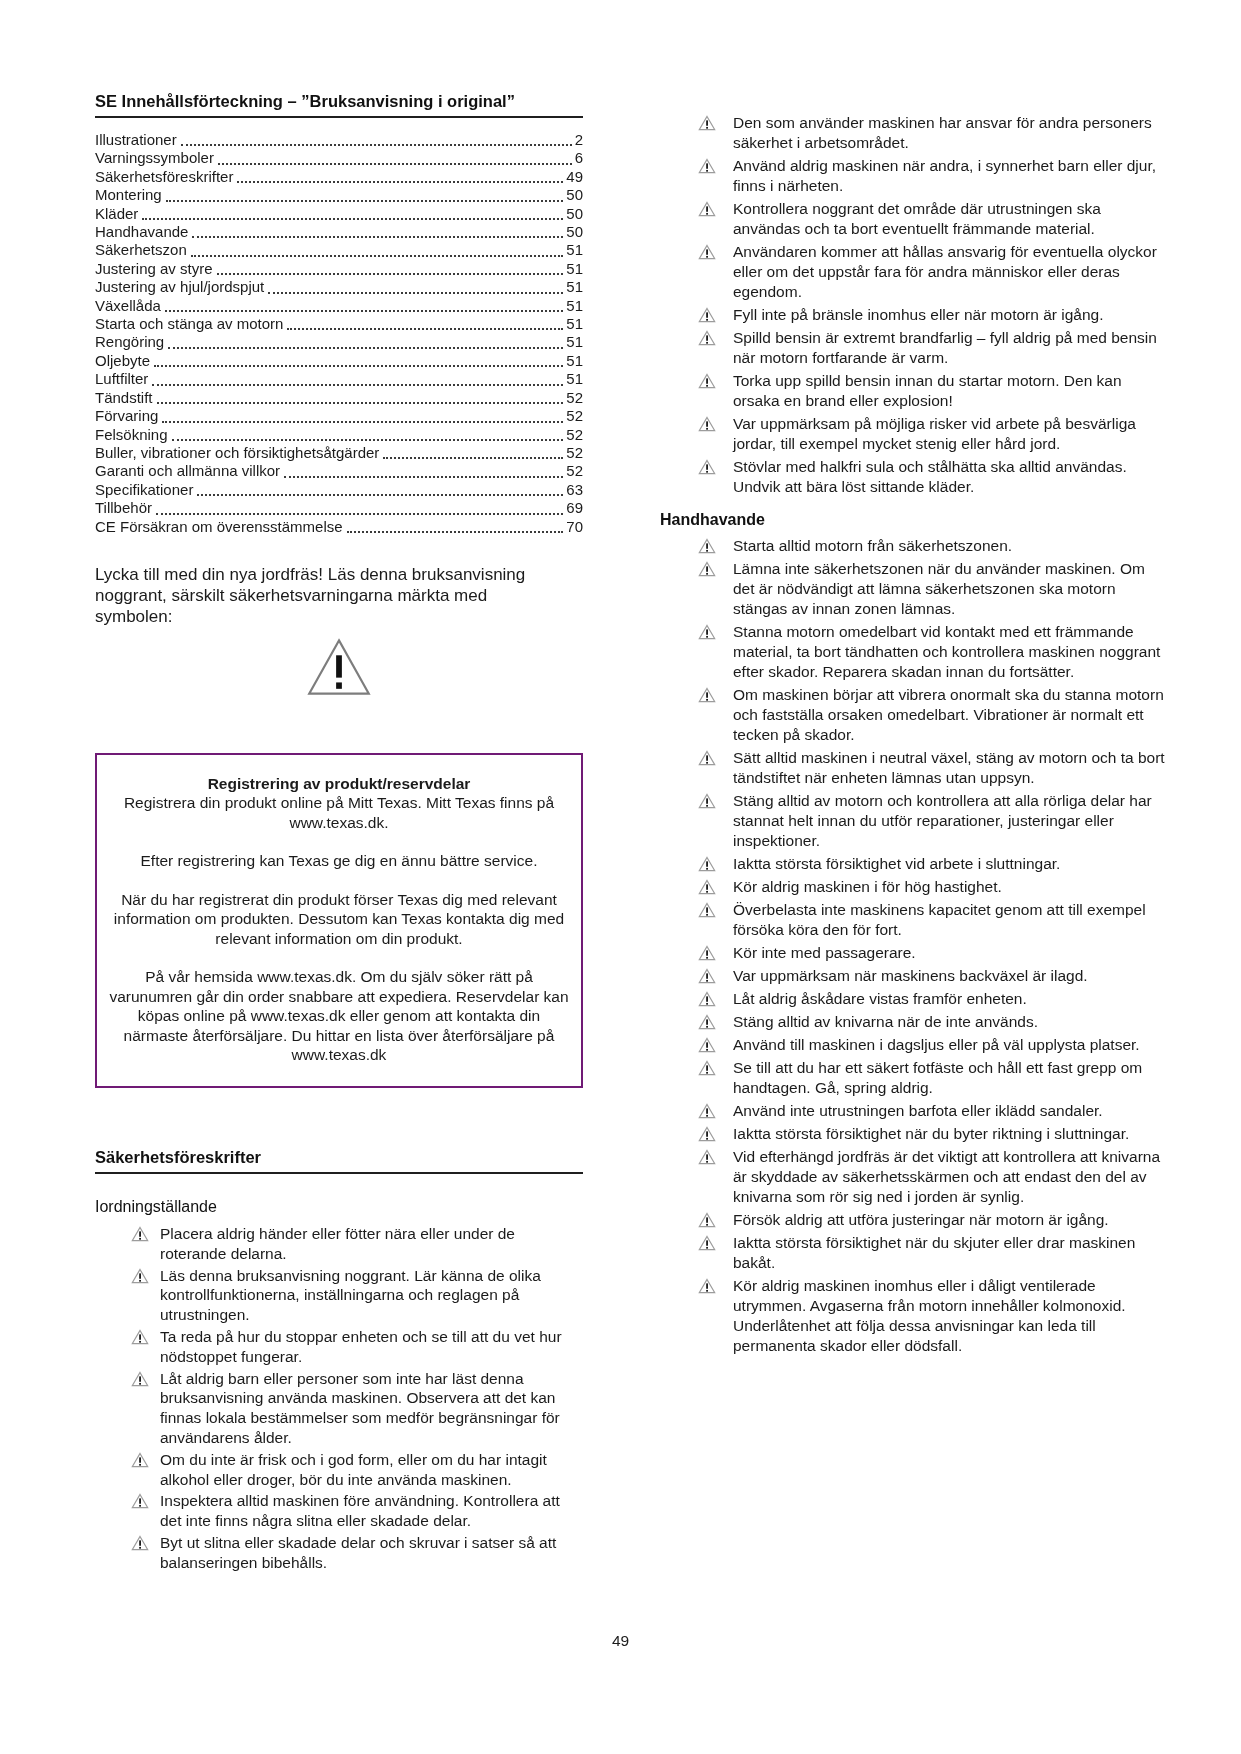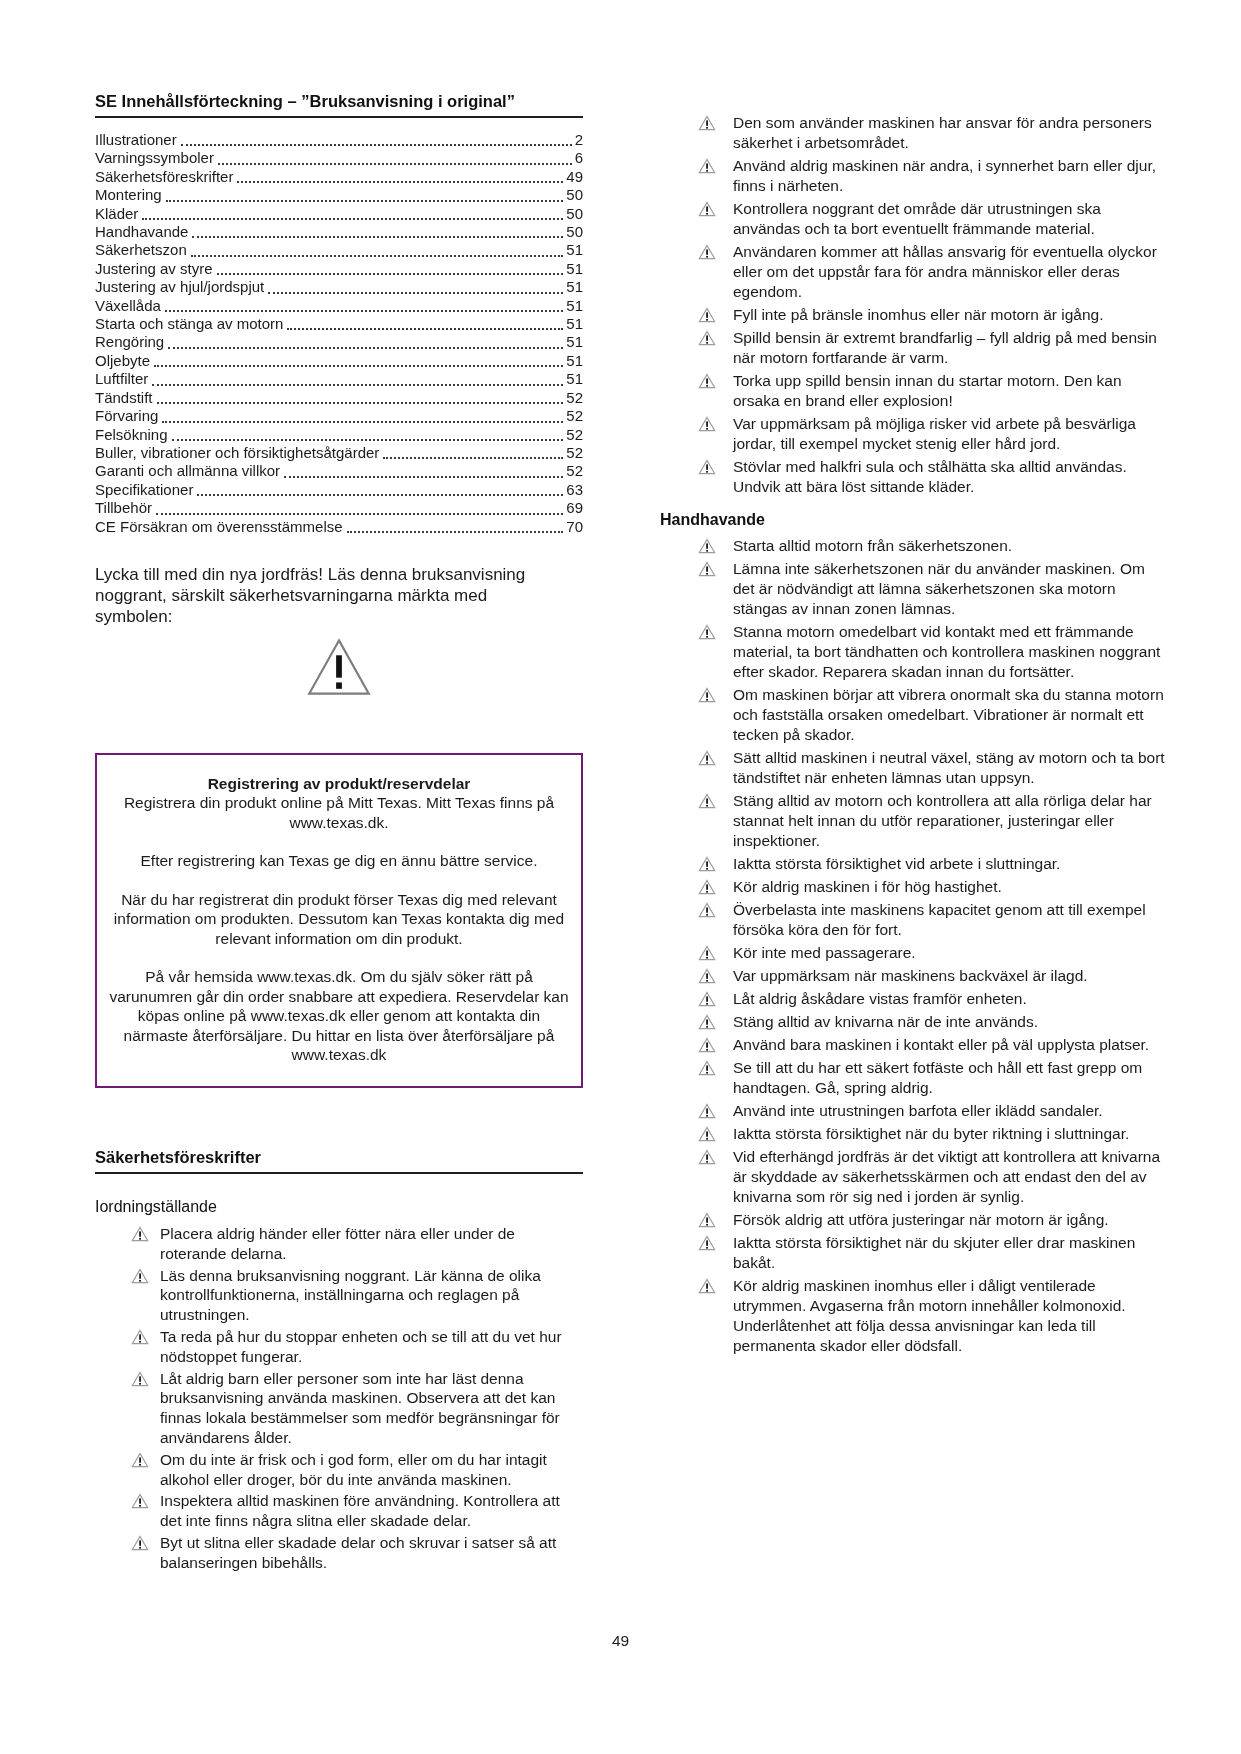--- a/index.html
+++ b/index.html
@@ -568,21 +568,21 @@
         </div>
 
         <div class="witem">
           <span class="wicon">
             <svg viewBox="0 0 24 22" width="18" height="16" aria-hidden="true">
               <path d="M12 2 L22.5 20 L1.5 20 Z" fill="none" stroke="#9c9c9c" stroke-width="1.7"></path>
               <rect x="10.9" y="7.4" width="2.4" height="7.4" fill="#111"></rect>
               <rect x="10.9" y="16.4" width="2.4" height="2.4" fill="#111"></rect>
             </svg>
           </span>
-          <span class="wtext">Använd bara maskinen i kontakt eller på väl upplysta platser.</span>
+          <span class="wtext">Använd till maskinen i dagsljus eller på väl upplysta platser.</span>
         </div>
 
         <div class="witem">
           <span class="wicon">
             <svg viewBox="0 0 24 22" width="18" height="16" aria-hidden="true">
               <path d="M12 2 L22.5 20 L1.5 20 Z" fill="none" stroke="#9c9c9c" stroke-width="1.7"></path>
               <rect x="10.9" y="7.4" width="2.4" height="7.4" fill="#111"></rect>
               <rect x="10.9" y="16.4" width="2.4" height="2.4" fill="#111"></rect>
             </svg>
           </span>

